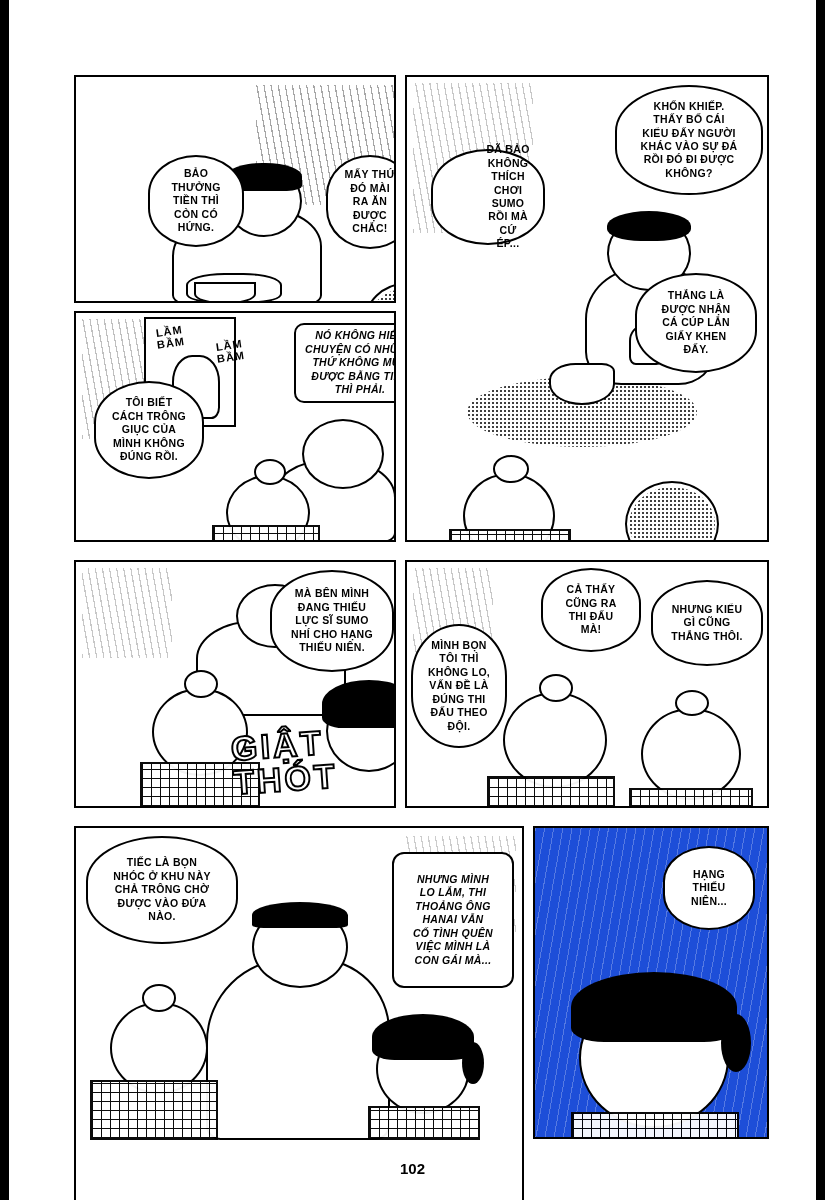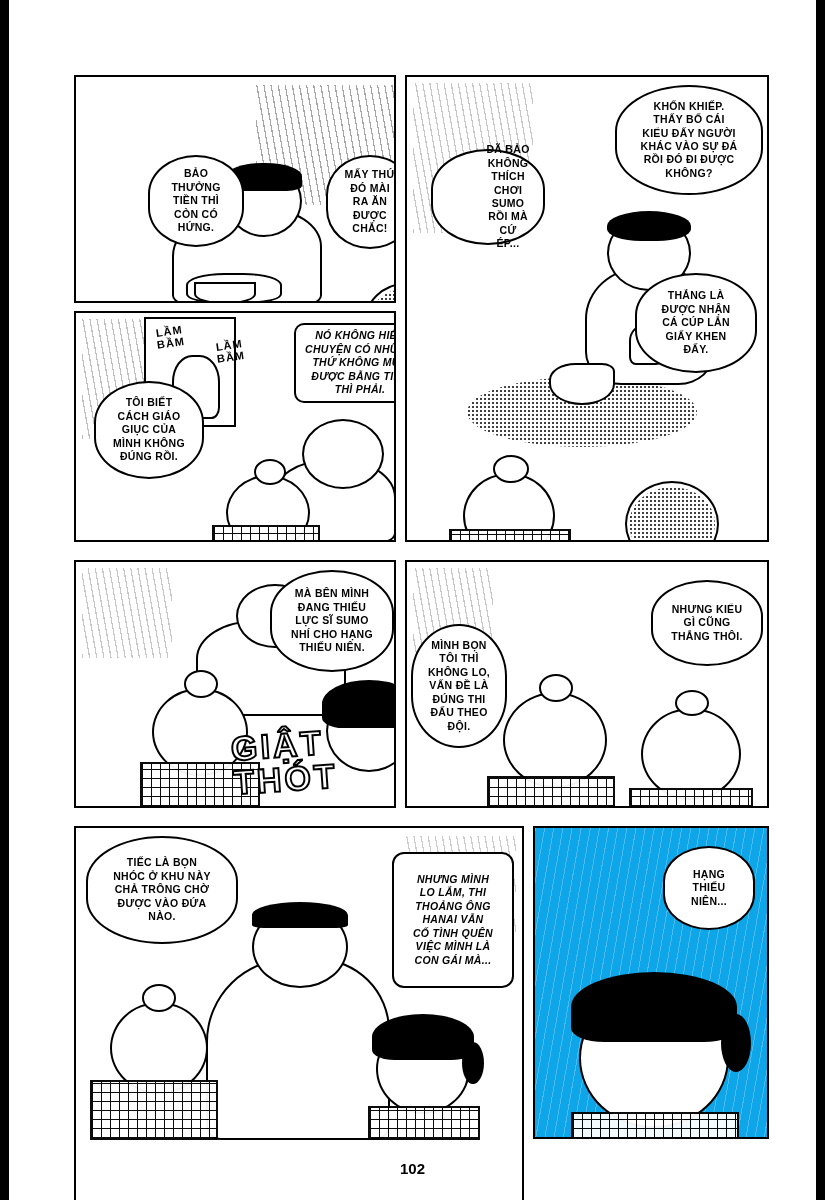--- a/index.html
+++ b/index.html
@@ -25,21 +25,21 @@
     border-right: 9px solid #000;
   }
   .panel {
     position: absolute;
     background: #ffffff;
     border: 2px solid #000;
     box-sizing: border-box;
     overflow: hidden;
   }
   .panel.dark {
-    background: #0ea5e9;
+    background: #1d4ed8;
   }
   
   .balloon {
     position: absolute;
     background: #ffffff;
     border: 2px solid #000;
     border-radius: 50% / 42%;
     box-sizing: border-box;
     display: flex;
     align-items: center;
@@ -231,21 +231,21 @@
 
     <div class="balloon rect" style="left:218px; top:10px; width:132px; height:80px; border-radius:10px;">
       <span class="txt">NÓ KHÔNG HIỂU
 CHUYỆN CÓ NHỮNG
 THỨ KHÔNG MUA
 ĐƯỢC BẰNG TIỀN
 THÌ PHẢI.</span>
     </div>
     <div class="balloon" style="left:18px; top:68px; width:110px; height:98px;">
       <span class="txt">TÔI BIẾT
-CÁCH GIÁO
+CÁCH TRÔNG
 GIỤC CỦA
 MÌNH KHÔNG
 ĐÚNG RỒI.</span>
     </div>
   </div>
 
   <div class="panel" style="left:65px; top:560px; width:322px; height:248px;">
     <div class="hatch-bg" style="left:6px; top:6px; width:90px; height:90px; opacity:.22;"></div>
     <div class="fig body-blob" style="left:120px; top:58px; width:150px; height:96px; border-radius:40% 40% 16% 16%;"></div>
     <div class="fig head" style="left:160px; top:22px; width:78px; height:64px;"></div>
@@ -270,20 +270,26 @@
 
   <div class="panel" style="left:396px; top:560px; width:364px; height:248px;">
     <div class="hatch-bg" style="left:6px; top:6px; width:80px; height:110px; opacity:.22;"></div>
     <div class="fig head" style="left:96px; top:130px; width:104px; height:96px;"></div>
     <div class="fig" style="left:132px; top:112px; width:34px; height:28px; border-radius:50%;"></div>
     <div class="plaid" style="left:80px; top:214px; width:128px; height:32px;"></div>
     <div class="fig head" style="left:234px; top:146px; width:100px; height:92px;"></div>
     <div class="fig" style="left:268px; top:128px; width:34px; height:26px; border-radius:50%;"></div>
     <div class="plaid" style="left:222px; top:226px; width:124px; height:20px;"></div>
 
+    <div class="balloon" style="left:134px; top:6px; width:100px; height:84px;">
+      <span class="txt">CẢ THẤY
+CŨNG RA
+THI ĐẤU
+MÀ!</span>
+    </div>
     <div class="balloon" style="left:244px; top:18px; width:112px; height:86px;">
       <span class="txt">NHƯNG KIỂU
 GÌ CŨNG
 THẮNG THÔI.</span>
     </div>
     <div class="balloon" style="left:4px; top:62px; width:96px; height:124px;">
       <span class="txt">MÌNH BỌN
 TÔI THÌ
 KHÔNG LO,
 VẤN ĐỀ LÀ

